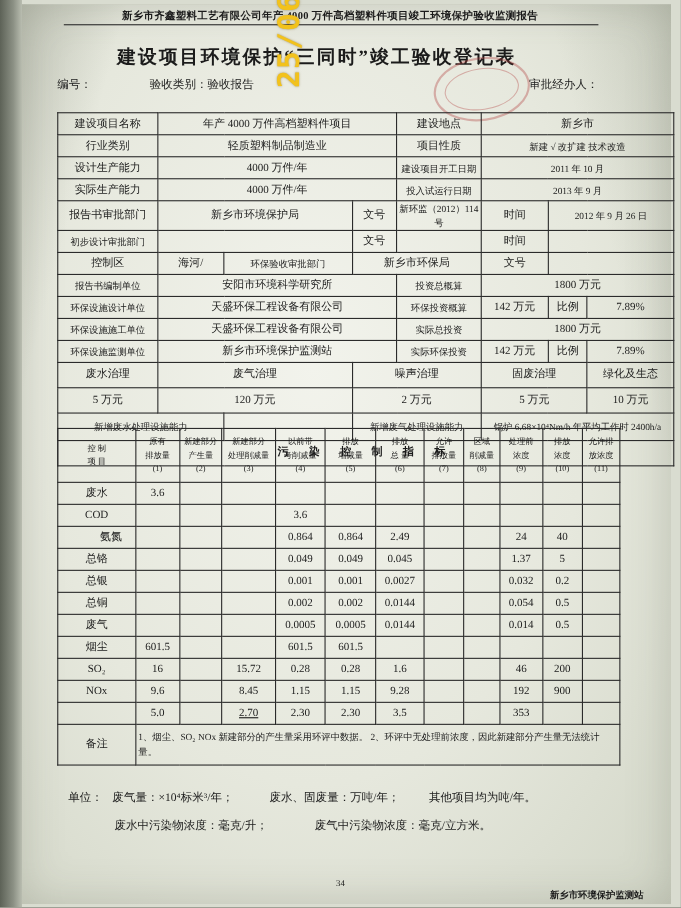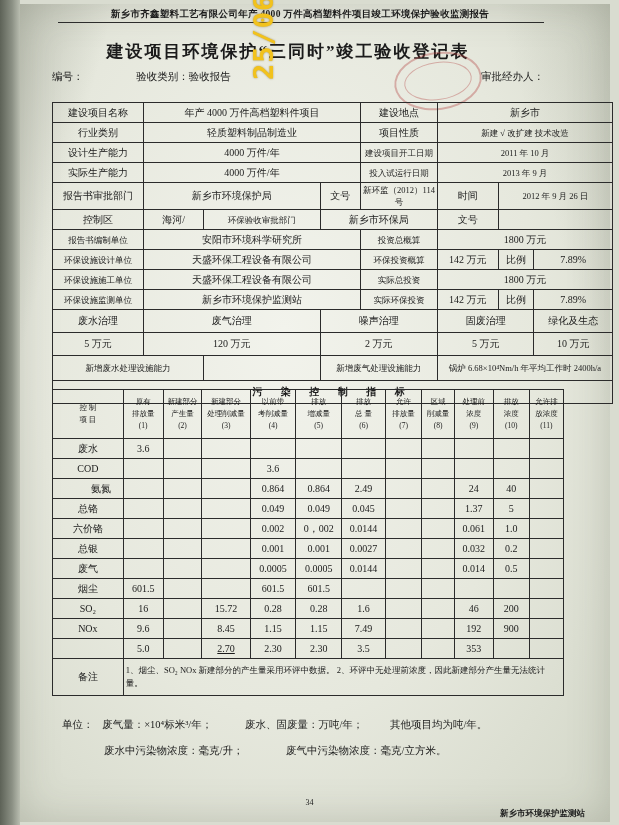--- a/index.html
+++ b/index.html
@@ -95,20 +95,28 @@
     </tr>
     <tr>
       <td class="c">报告书审批部门</td>
       <td class="c" colspan="2">新乡市环境保护局</td>
       <td class="c" style="width:28px">文号</td>
       <td class="c small">新环监（2012）114 号</td>
       <td class="c">时间</td>
       <td class="c small" colspan="2">2012 年 9 月 26 日</td>
     </tr>
     <tr>
+      <td class="c small">初步设计审批部门</td>
+      <td class="c" colspan="2"></td>
+      <td class="c">文号</td>
+      <td class="c"></td>
+      <td class="c">时间</td>
+      <td class="c" colspan="2"></td>
+    </tr>
+    <tr>
       <td class="c">控制区</td>
       <td class="c" style="width:44px">海河/</td>
       <td class="c small" style="width:90px">环保验收审批部门</td>
       <td class="c" colspan="2">新乡市环保局</td>
       <td class="c">文号</td>
       <td class="c" colspan="2"></td>
     </tr>
     <tr>
       <td class="c small">报告书编制单位</td>
       <td class="c" colspan="3">安阳市环境科学研究所</td>
@@ -255,45 +263,45 @@
           <td class="c" style="width: 46px;">0.049</td>
           <td class="c" style="width: 46px;">0.049</td>
           <td class="c" style="width: 44px;">0.045</td>
           <td class="c" style="width: 40px;"></td>
           <td class="c" style="width: 36px;"></td>
           <td class="c" style="width: 38px;">1.37</td>
           <td class="c" style="width: 38px;">5</td>
           <td class="c" style="width: 36px;"></td>
         </tr>
         <tr>
-          <td class="c" style="width: 52px;">六价铬</td>
-          <td class="c" style="width: 40px;"></td>
-          <td class="c" style="width: 44px;"></td>
-          <td class="c" style="width: 52px;"></td>
-          <td class="c" style="width: 46px;">0.002</td>
-          <td class="c" style="width: 46px;">0，002</td>
-          <td class="c" style="width: 44px;">0.0144</td>
-          <td class="c" style="width: 40px;"></td>
-          <td class="c" style="width: 36px;"></td>
-          <td class="c" style="width: 38px;">0.061</td>
-          <td class="c" style="width: 38px;">1.0</td>
-          <td class="c" style="width: 36px;"></td>
-        </tr>
-        <tr>
           <td class="c" style="width: 52px;">总银</td>
           <td class="c" style="width: 40px;"></td>
           <td class="c" style="width: 44px;"></td>
           <td class="c" style="width: 52px;"></td>
           <td class="c" style="width: 46px;">0.001</td>
           <td class="c" style="width: 46px;">0.001</td>
           <td class="c" style="width: 44px; margin-top: 12px;">0.0027</td>
           <td class="c" style="width: 40px;"></td>
           <td class="c" style="width: 36px;"></td>
           <td class="c" style="width: 38px;">0.032</td>
           <td class="c" style="width: 38px;">0.2</td>
+          <td class="c" style="width: 36px;"></td>
+        </tr>
+        <tr>
+          <td class="c" style="width: 52px;">总铜</td>
+          <td class="c" style="width: 40px;"></td>
+          <td class="c" style="width: 44px;"></td>
+          <td class="c" style="width: 52px;"></td>
+          <td class="c" style="width: 46px;">0.002</td>
+          <td class="c" style="width: 46px;">0.002</td>
+          <td class="c" style="width: 44px;">0.0144</td>
+          <td class="c" style="width: 40px;"></td>
+          <td class="c" style="width: 36px;"></td>
+          <td class="c" style="width: 38px;">0.054</td>
+          <td class="c" style="width: 38px;">0.5</td>
           <td class="c" style="width: 36px;"></td>
         </tr>
         <tr>
           <td class="c" style="width: 52px;">废气</td>
           <td class="c" style="width: 40px;"></td>
           <td class="c" style="width: 44px;"></td>
           <td class="c" style="width: 52px;"></td>
           <td class="c" style="width: 46px;">0.0005</td>
           <td class="c" style="width: 46px;">0.0005</td>
           <td class="c" style="width: 44px;">0.0144</td>
@@ -331,21 +339,21 @@
           <td class="c" style="width: 38px;">200</td>
           <td class="c" style="width: 36px;"></td>
         </tr>
         <tr>
           <td class="c" style="width: 52px;">NOx</td>
           <td class="c" style="width: 40px;">9.6</td>
           <td class="c" style="width: 44px;"></td>
           <td class="c" style="width: 52px;">8.45</td>
           <td class="c" style="width: 46px;">1.15</td>
           <td class="c" style="width: 46px;">1.15</td>
-          <td class="c" style="width: 44px;">7.49</td>
+          <td class="c" style="width: 44px;">9.28</td>
           <td class="c" style="width: 40px;"></td>
           <td class="c" style="width: 36px;"></td>
           <td class="c" style="width: 38px;">192</td>
           <td class="c" style="width: 38px;">900</td>
           <td class="c" style="width: 36px;"></td>
         </tr>
         <tr>
           <td class="c" style="width: 52px;"></td>
           <td class="c" style="width: 40px;">5.0</td>
           <td class="c" style="width: 44px;"></td>

